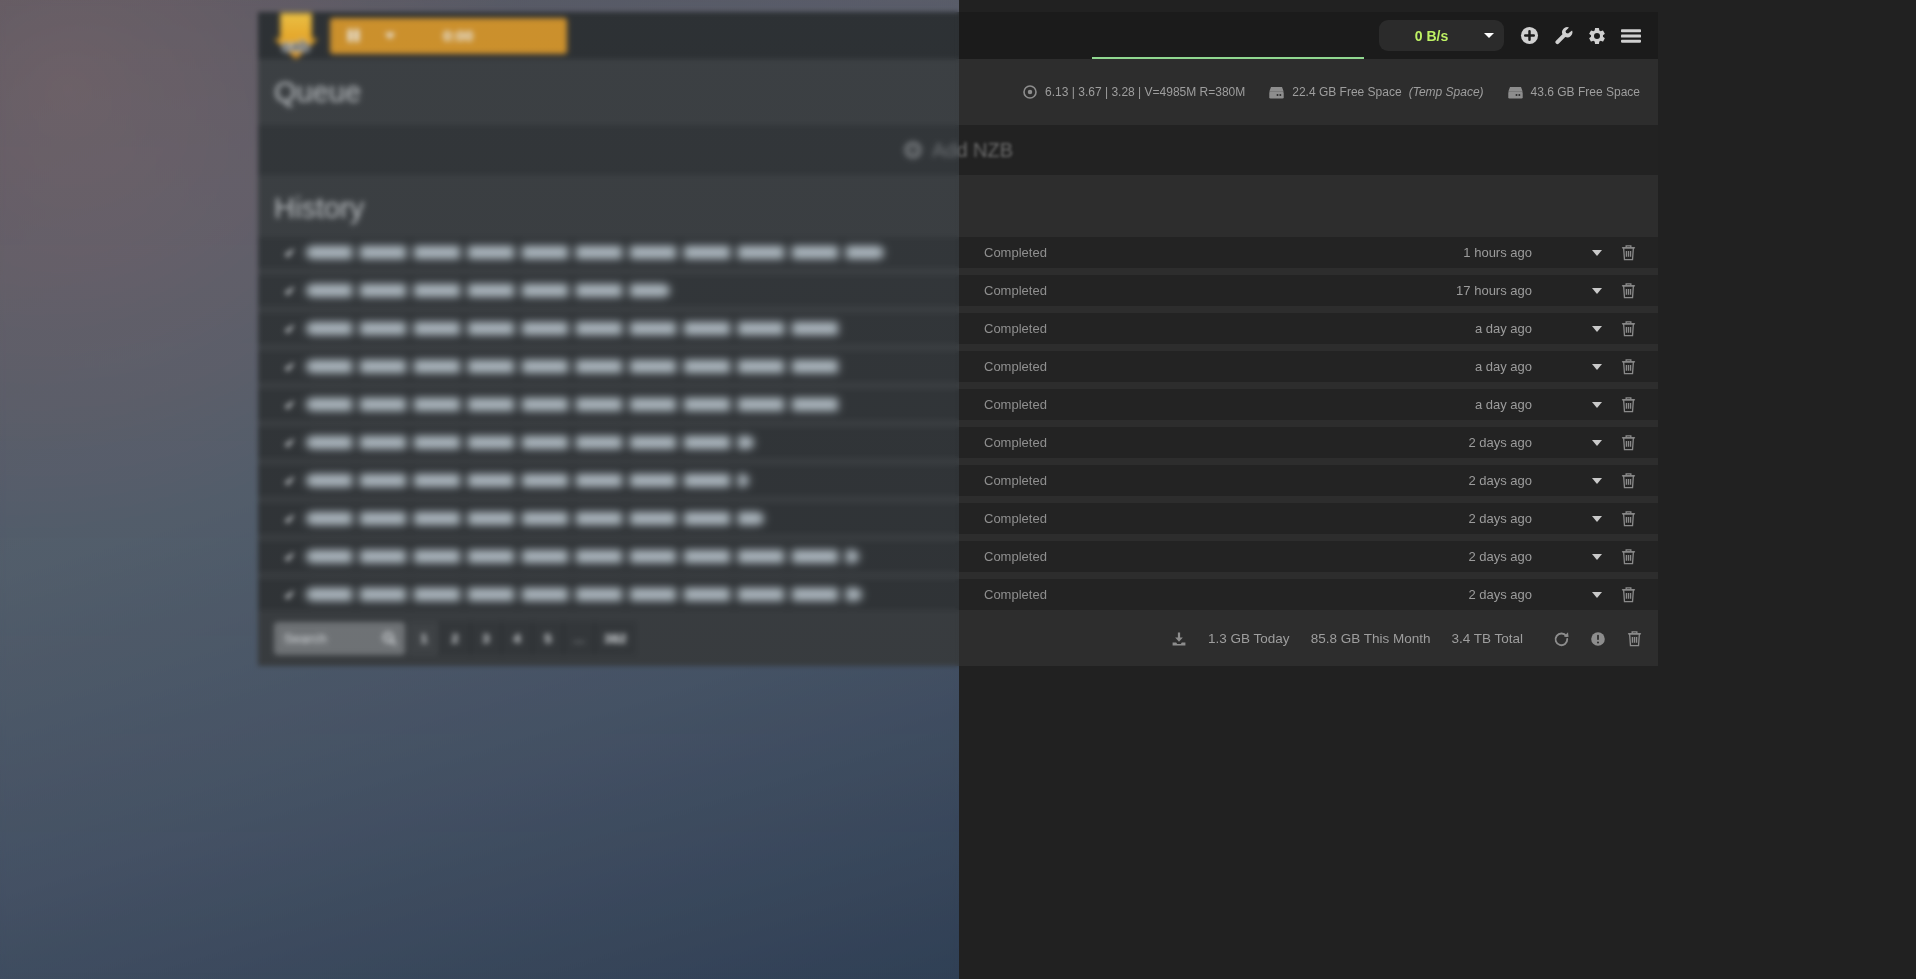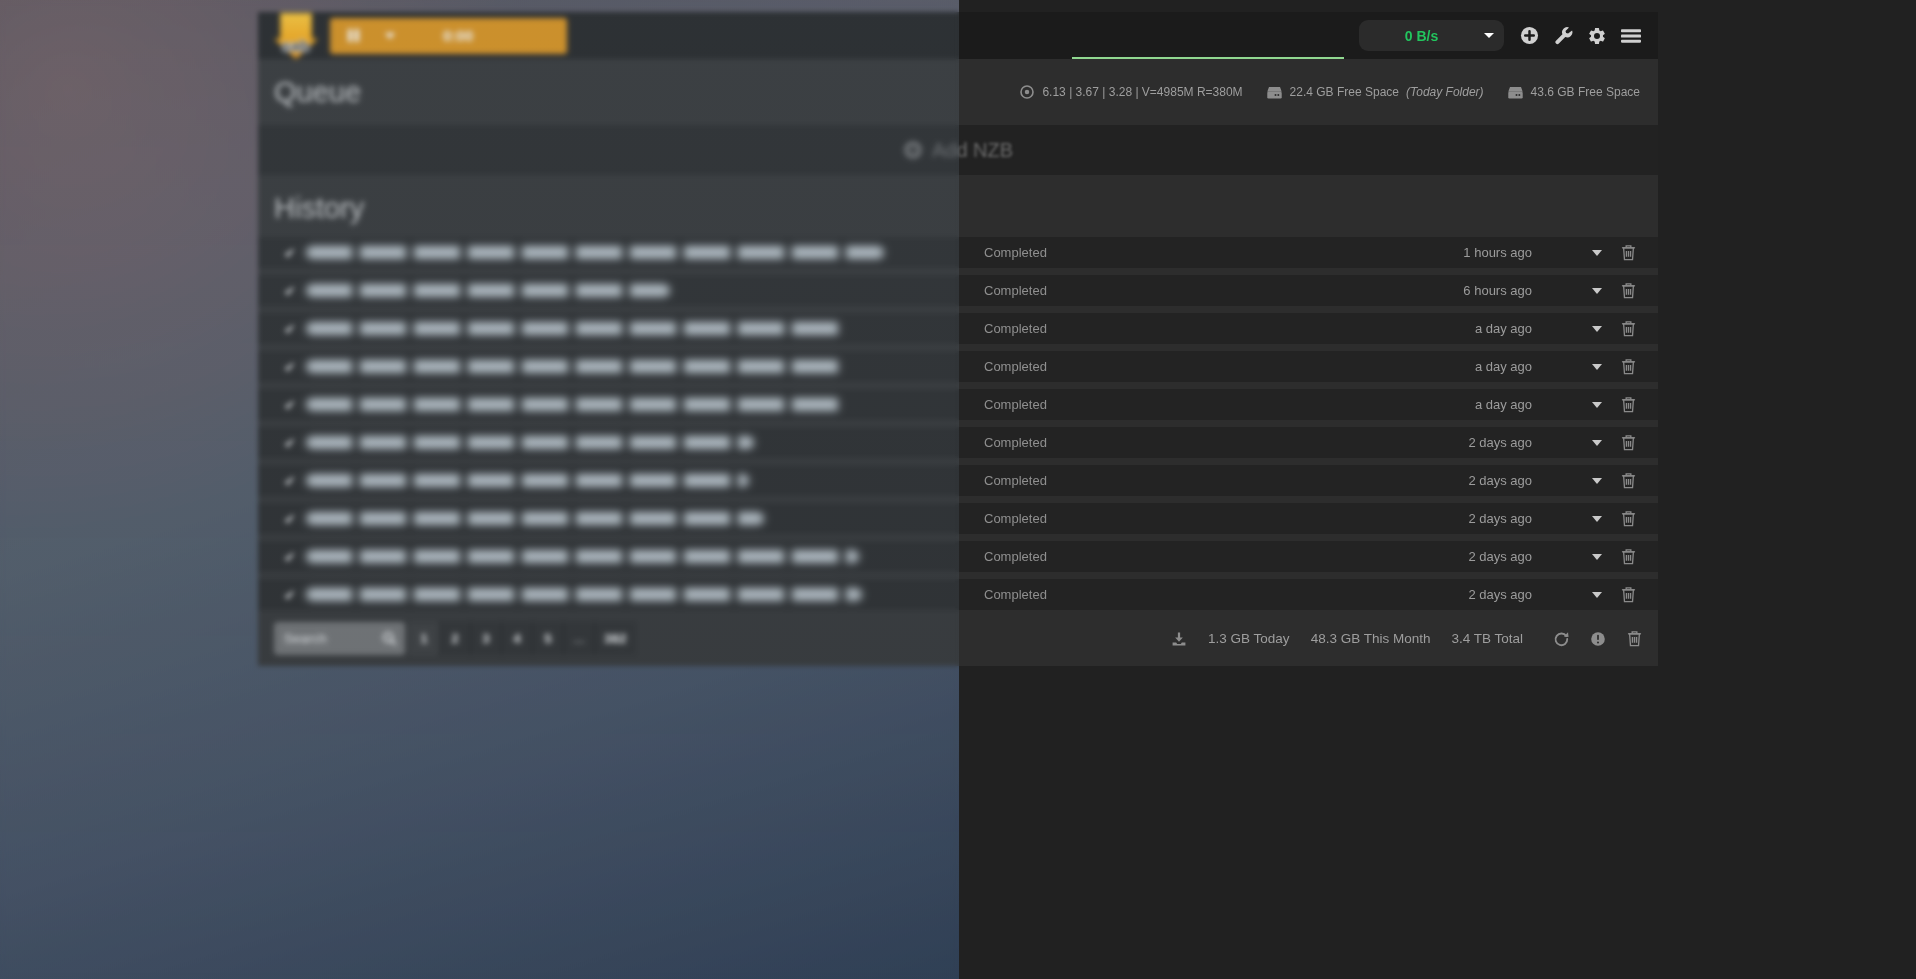--- a/index.html
+++ b/index.html
@@ -39,22 +39,22 @@
   .pause-icon i { display:block; width:4px; height:13px; background:#fff; border-radius:1px; }
   .caret { width:0; height:0; border-left:5px solid transparent; border-right:5px solid transparent;
            border-top:6px solid currentColor; display:inline-block; }
   .pause-group .caret { color:#fff; margin-left:26px; }
   .pause-timer { flex:1; text-align:center; color:#fff; font-weight:bold; font-size:15px; padding-right:28px; }
   .nav-spacer { flex:1; }
   .url-wrap { align-self:flex-end; height:34px; width:272px; margin-right:15px;
               border-bottom:2px solid #90d890; }
   .url-wrap input { width:100%; height:100%; background:transparent; border:0; outline:none;
                     color:#ddd; font-size:14px; }
-  .speed-btn { width:145px; height:31px; background:#2b2b2b; border:0; border-radius:9px;
-    color:#22c55e; font-weight:bold; font-size:14px; display:flex; align-items:center; cursor:pointer; }
+  .speed-btn { width:125px; height:31px; background:#2b2b2b; border:0; border-radius:9px;
+    color:#bef264; font-weight:bold; font-size:14px; display:flex; align-items:center; cursor:pointer; }
   .speed-btn .label { flex:1; text-align:center; }
   .speed-btn .caret { color:#fff; margin-right:10px; border-top-width:5px; }
   .nav-icon { width:34px; height:47px; display:flex; align-items:center; justify-content:center;
               color:#d0d0d0; cursor:pointer; flex:0 0 auto; }
   .nav-icons { display:flex; margin-left:8px; padding-right:10px; }
 
   
   .section-head { display:flex; align-items:center; height:42px; margin-top:12px;
                   padding:0 18px 0 16px; }
   .section-head h1 { font-size:29px; font-weight:400; color:#c9c9c9; line-height:42px; }
@@ -171,21 +171,21 @@
       <span class="gap"></span>
       <span class="stat-icon">
         <svg width="17" height="17" viewBox="0 0 20 20" fill="currentColor">
             <path d="M3.5 3.5h13l2 5.5H1.5z"></path>
             <rect x="1.5" y="9" width="17" height="8" rx="1.5"></rect>
             <circle cx="14.5" cy="13" r="1.2" fill="#2d2d2d"></circle>
             <circle cx="11.2" cy="13" r="1.2" fill="#2d2d2d"></circle>
           </svg>
       </span>
       <span>22.4 GB Free Space</span>
-      <span class="italic">(Today Folder)</span>
+      <span class="italic">(Temp Space)</span>
       <span class="gap"></span>
       <span class="stat-icon">
         <svg width="17" height="17" viewBox="0 0 20 20" fill="currentColor">
             <path d="M3.5 3.5h13l2 5.5H1.5z"></path>
             <rect x="1.5" y="9" width="17" height="8" rx="1.5"></rect>
             <circle cx="14.5" cy="13" r="1.2" fill="#2d2d2d"></circle>
             <circle cx="11.2" cy="13" r="1.2" fill="#2d2d2d"></circle>
           </svg>
       </span>
       <span>43.6 GB Free Space</span>
@@ -221,21 +221,21 @@
             <path d="M2.8 4l.9 12.5h8.6L13.2 4z"></path>
             <path d="M5.8 7.5v6M8 7.5v6M10.2 7.5v6"></path>
           </svg>
         </span>
       </div>
 
       <div class="h-row">
         <span class="check soft-blur">✔</span>
         <span class="name-bar heavy-blur" style="width: 364px;"></span>
         <span class="status">Completed</span>
-        <span class="age">6 hours ago</span>
+        <span class="age">17 hours ago</span>
         <span class="caret row-caret"></span>
         <span class="row-trash">
           <svg width="15" height="17" viewBox="0 0 16 18" fill="none" stroke="currentColor" stroke-width="1.4">
             <path d="M1 4h14"></path>
             <path d="M5.5 4V2h5v2"></path>
             <path d="M2.8 4l.9 12.5h8.6L13.2 4z"></path>
             <path d="M5.8 7.5v6M8 7.5v6M10.2 7.5v6"></path>
           </svg>
         </span>
       </div>
@@ -396,21 +396,21 @@
         <button class="pg-btn">382</button>
       </div>
     <div class="totals">
       <span class="tot-icon">
         <svg width="16" height="16" viewBox="0 0 20 20" fill="currentColor">
             <path d="M8.6 2h2.8v6h3.4L10 13.5 5.2 8h3.4z"></path>
             <path d="M2 14.5h4.5l1.2 1.8h4.6l1.2-1.8H18V18H2z"></path>
           </svg>
       </span>
       <span>1.3 GB Today</span>
-      <span>48.3 GB This Month</span>
+      <span>85.8 GB This Month</span>
       <span>3.4 TB Total</span>
       <span class="tot-icon spaced">
         <svg width="16" height="16" viewBox="0 0 20 20">
             <path d="M16.6 6.4A7.3 7.3 0 1 0 17.8 10" fill="none" stroke="currentColor" stroke-width="2.3" stroke-linecap="round"></path>
             <path d="M13.6 6.9 19.4 7.6 18.8 1.7z" fill="currentColor"></path>
           </svg>
       </span>
       <span class="tot-icon">
         <svg width="16" height="16" viewBox="0 0 20 20" fill="currentColor">
             <circle cx="10" cy="10" r="8.5"></circle>

